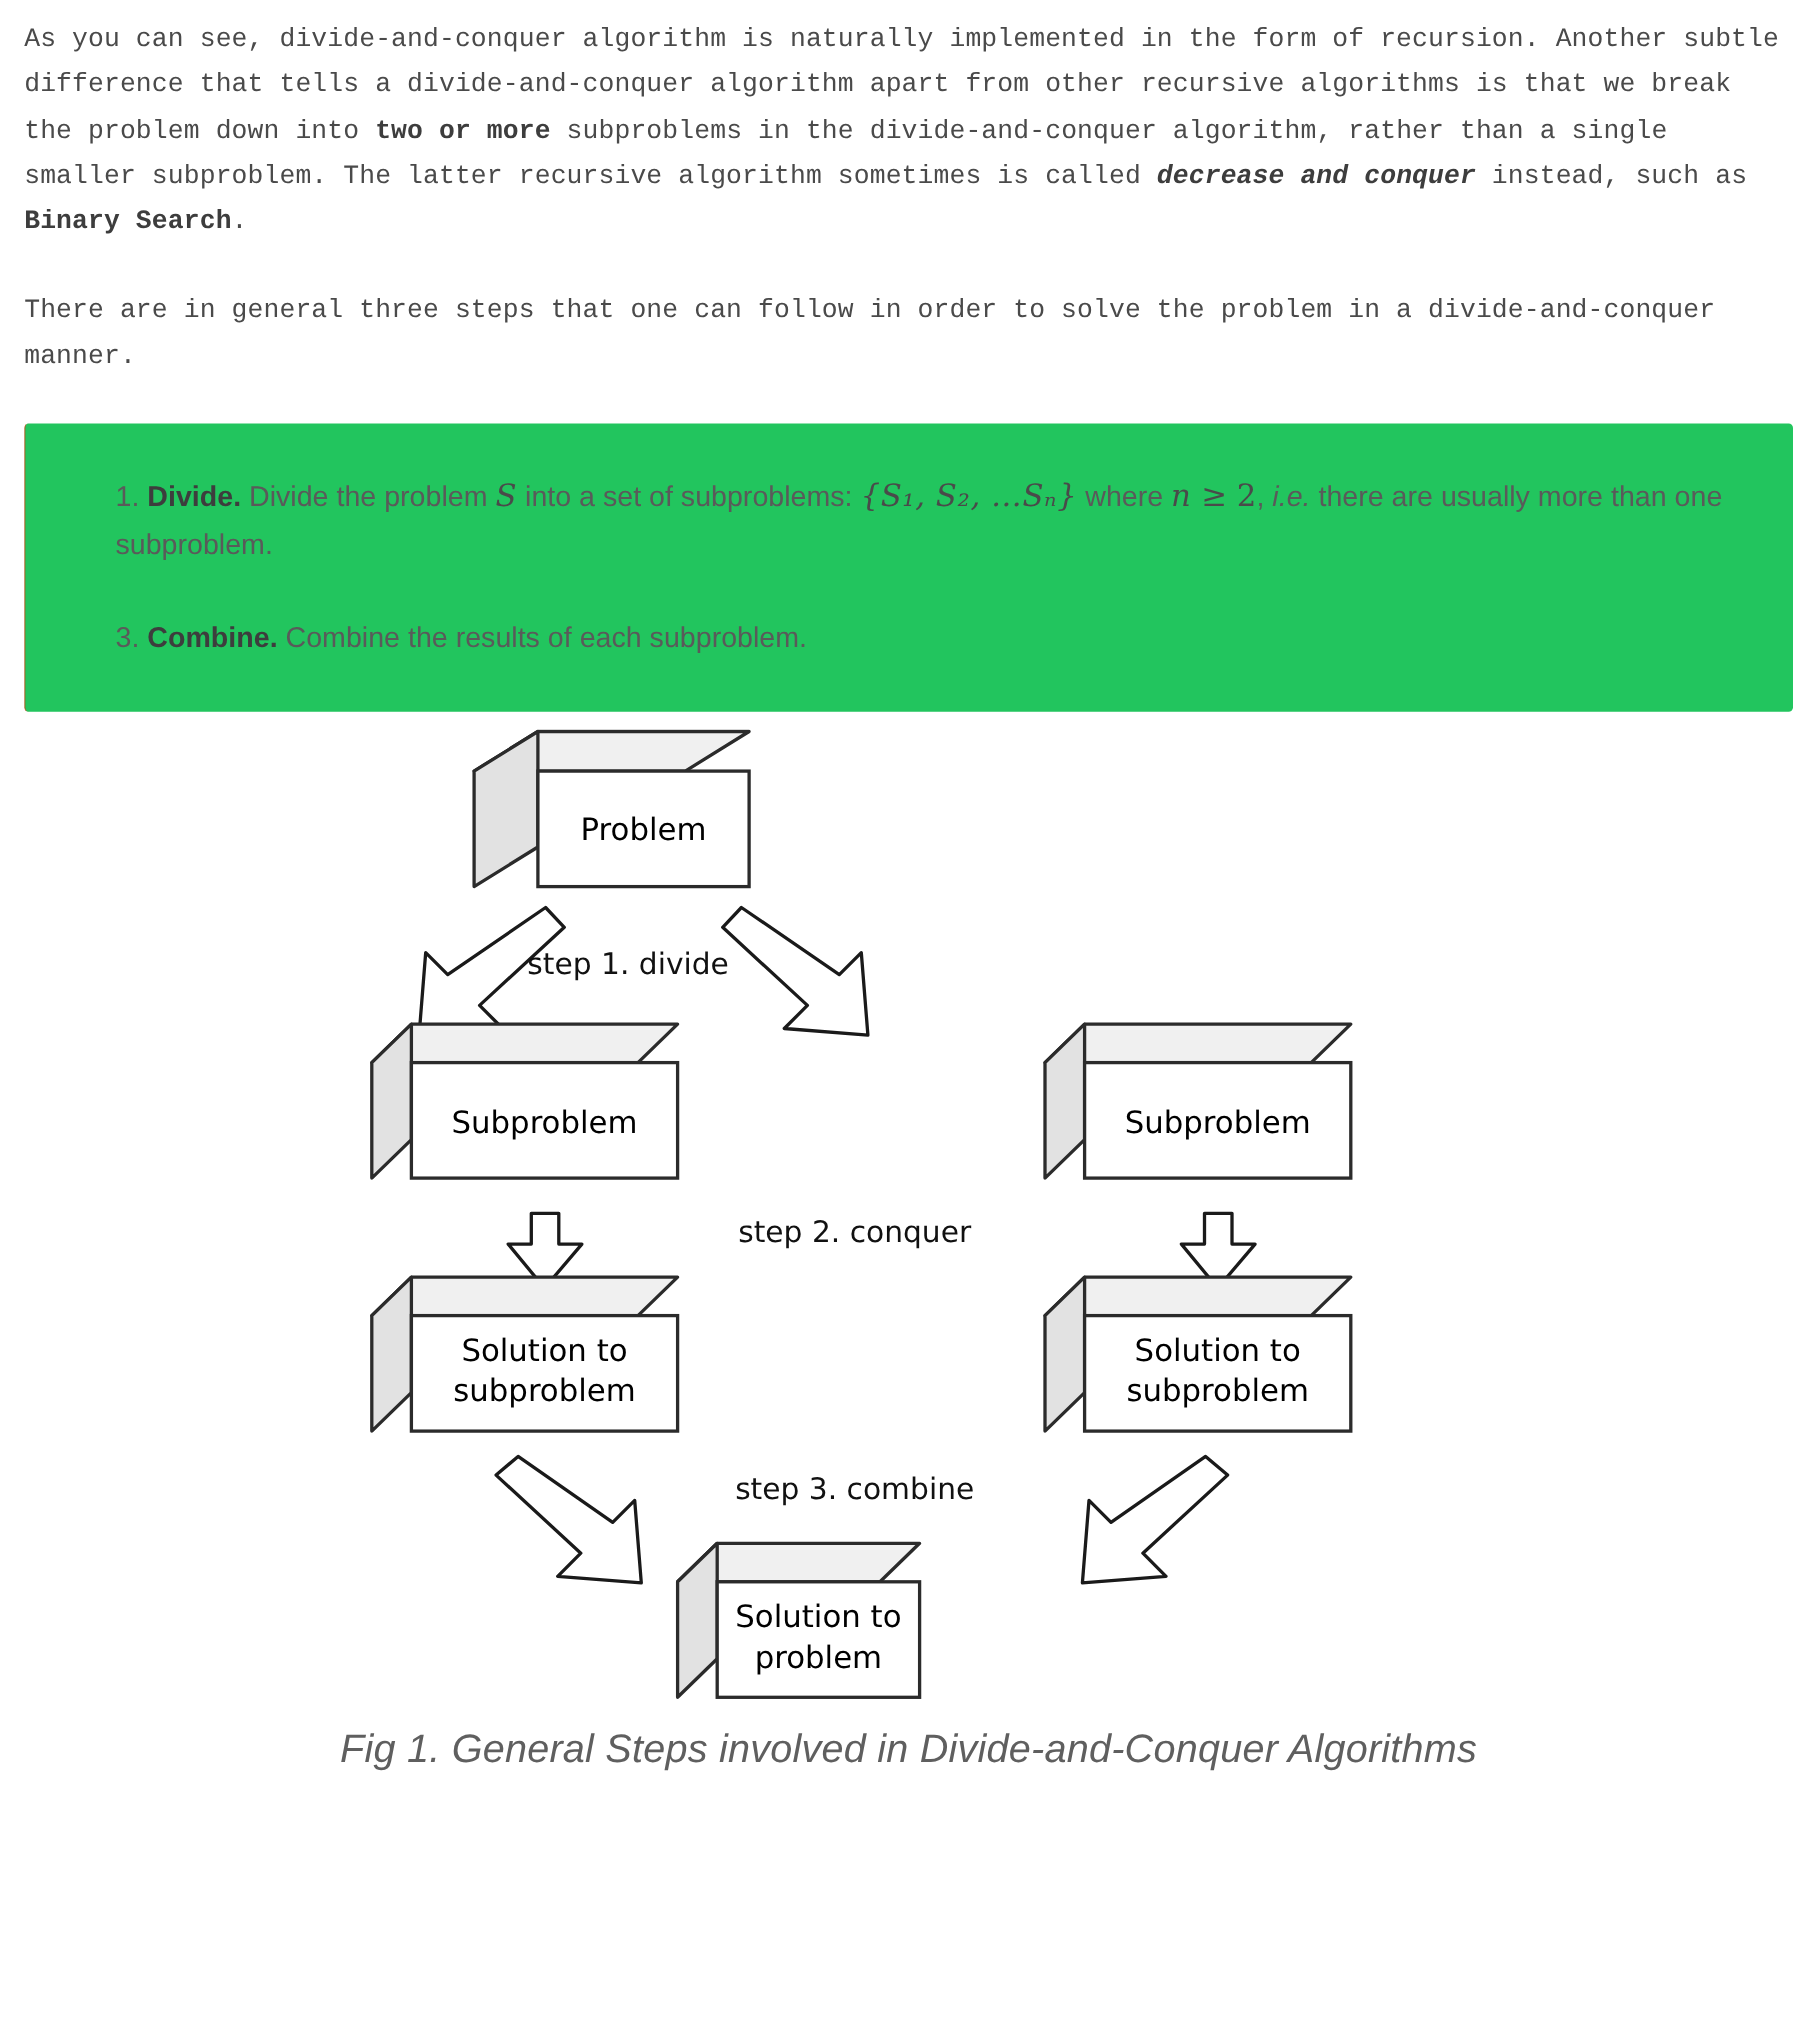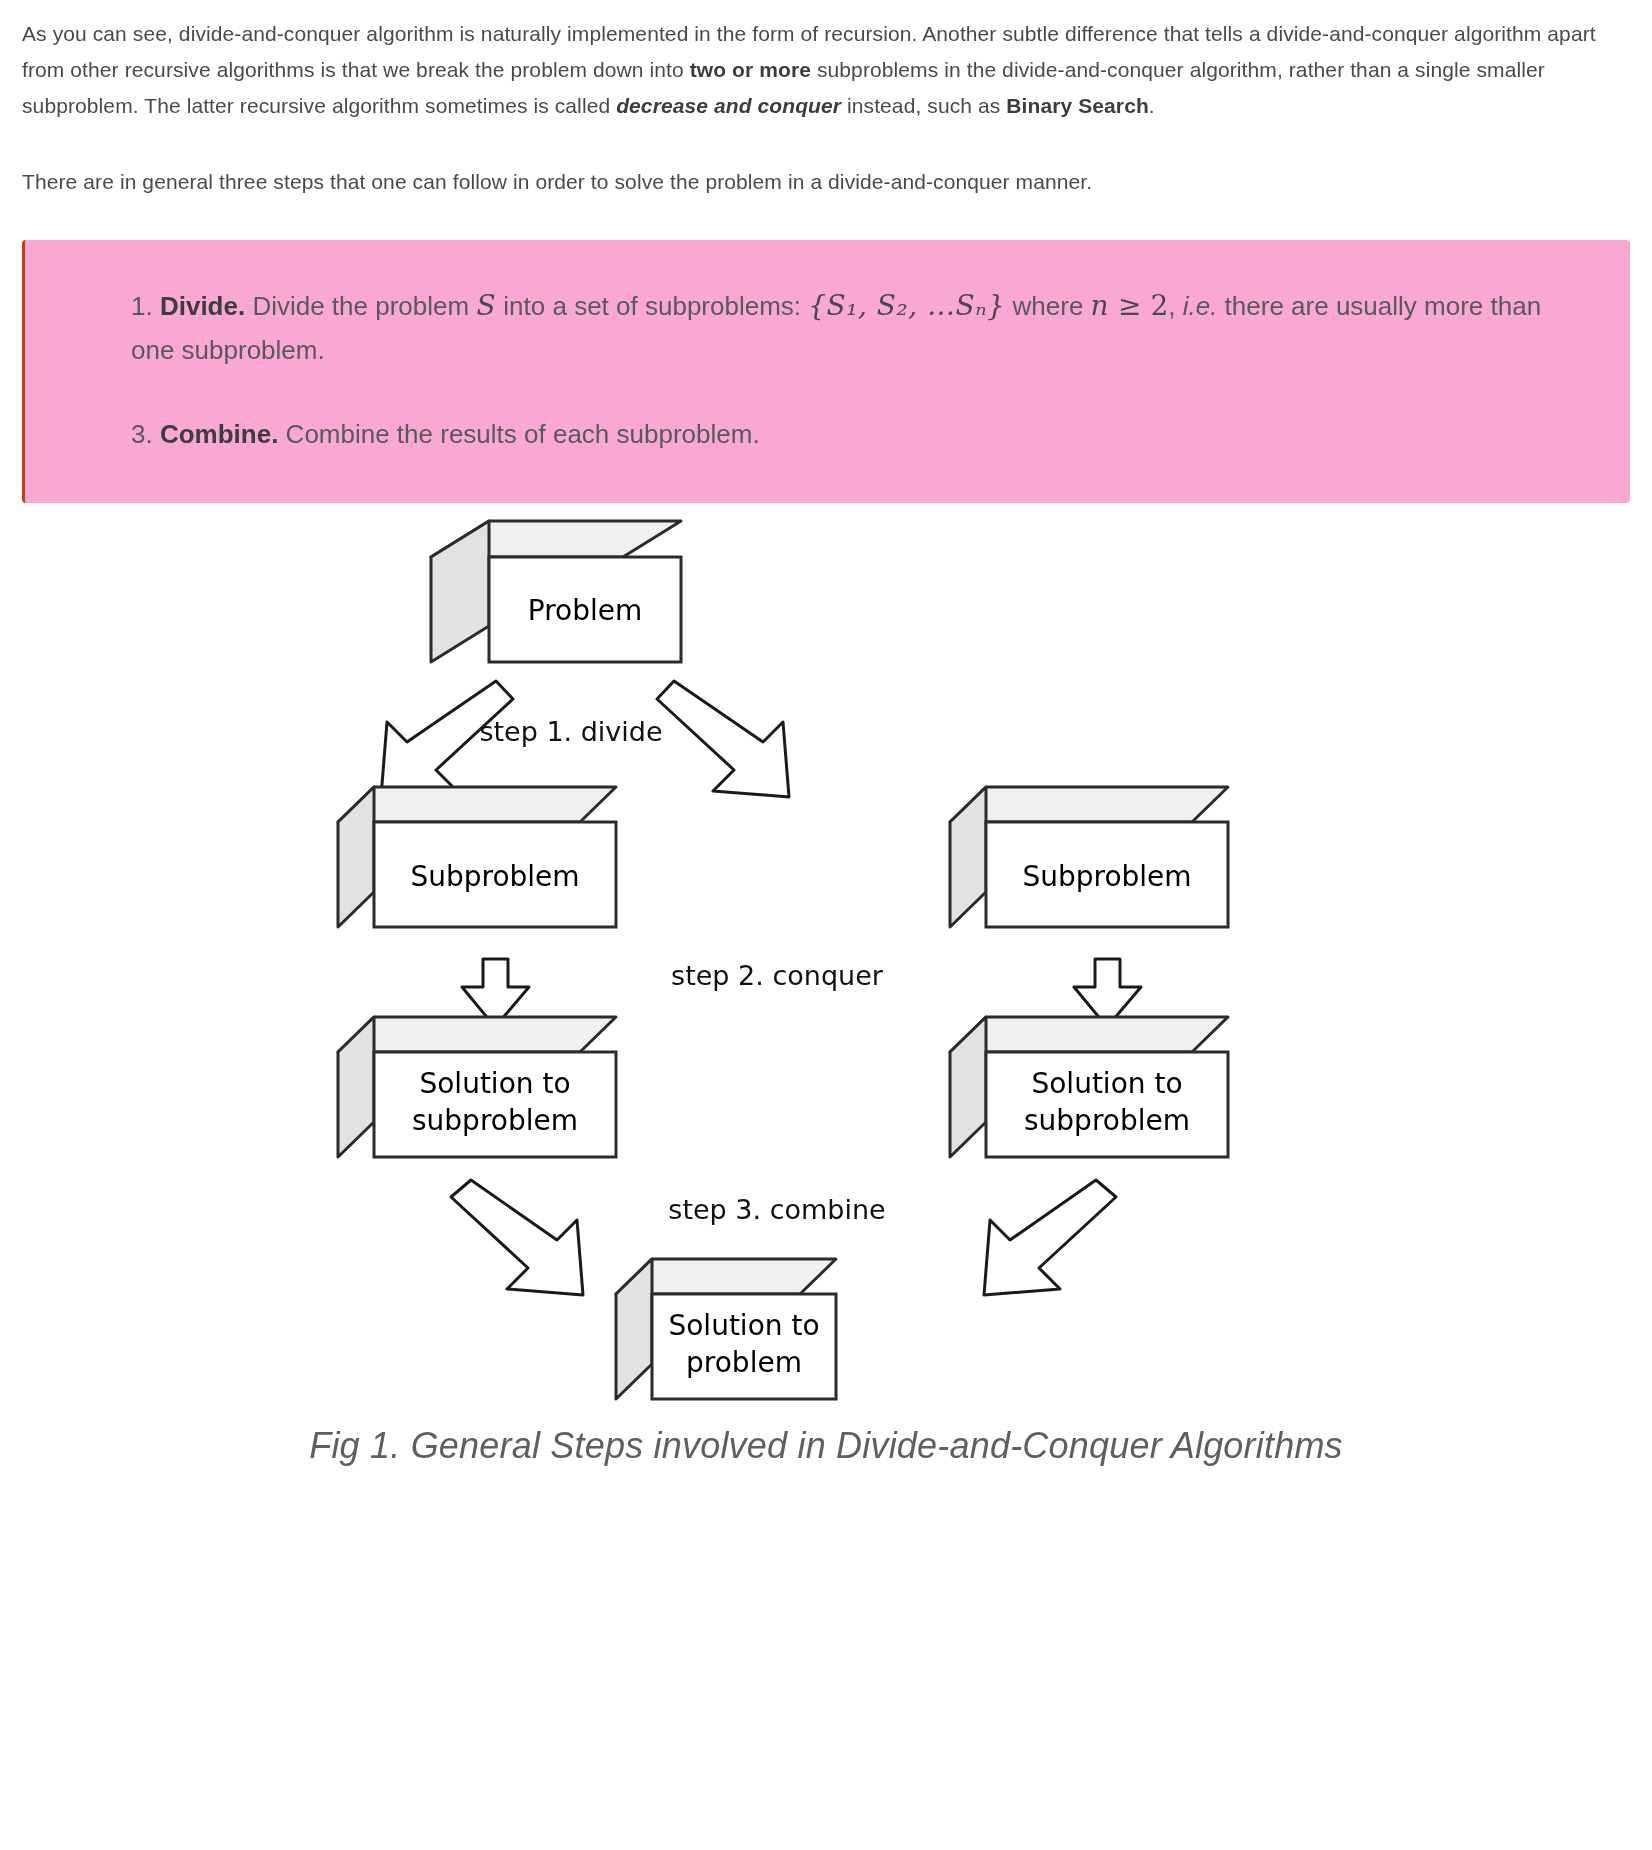--- a/index.html
+++ b/index.html
@@ -13,36 +13,37 @@
     font-family: "Liberation Sans", sans-serif;
     -webkit-font-smoothing: antialiased;
   }
   .page {
     width: 1652px;
     box-sizing: border-box;
     padding: 0 22px;
   }
   p.body-text {
     color: #4a4a4a;
-    font-size: 21px;
+    font-size: 24px;
     line-height: 1.72;
     margin: 0 0 40px 0;
     letter-spacing: 0.1px;
+    font-family: Liberation Mono, monospace;
   }
   p.body-text.first { margin-top: 16px; }
   .b { font-weight: bold; color: #3d3d3d; }
   .bi { font-weight: bold; font-style: italic; color: #3d3d3d; }
   .it { font-style: italic; }
 
   blockquote.callout {
     margin: 0 0 10px 0;
-    background: #f9a8d4;
-    border-left: 3px solid #c2410c;
+    background: #22c55e;
+    border-left: 1px solid #c2410c;
     border-radius: 4px;
-    padding: 42px 60px 46px 106px;
+    padding: 42px 60px 46px 82px;
     box-sizing: border-box;
   }
   blockquote.callout p {
     color: #5a5a5a;
     font-size: 26px;
     line-height: 1.68;
     margin: 0 0 40px 0;
   }
   blockquote.callout p:last-child { margin-bottom: 0; }
   .mathvar {

